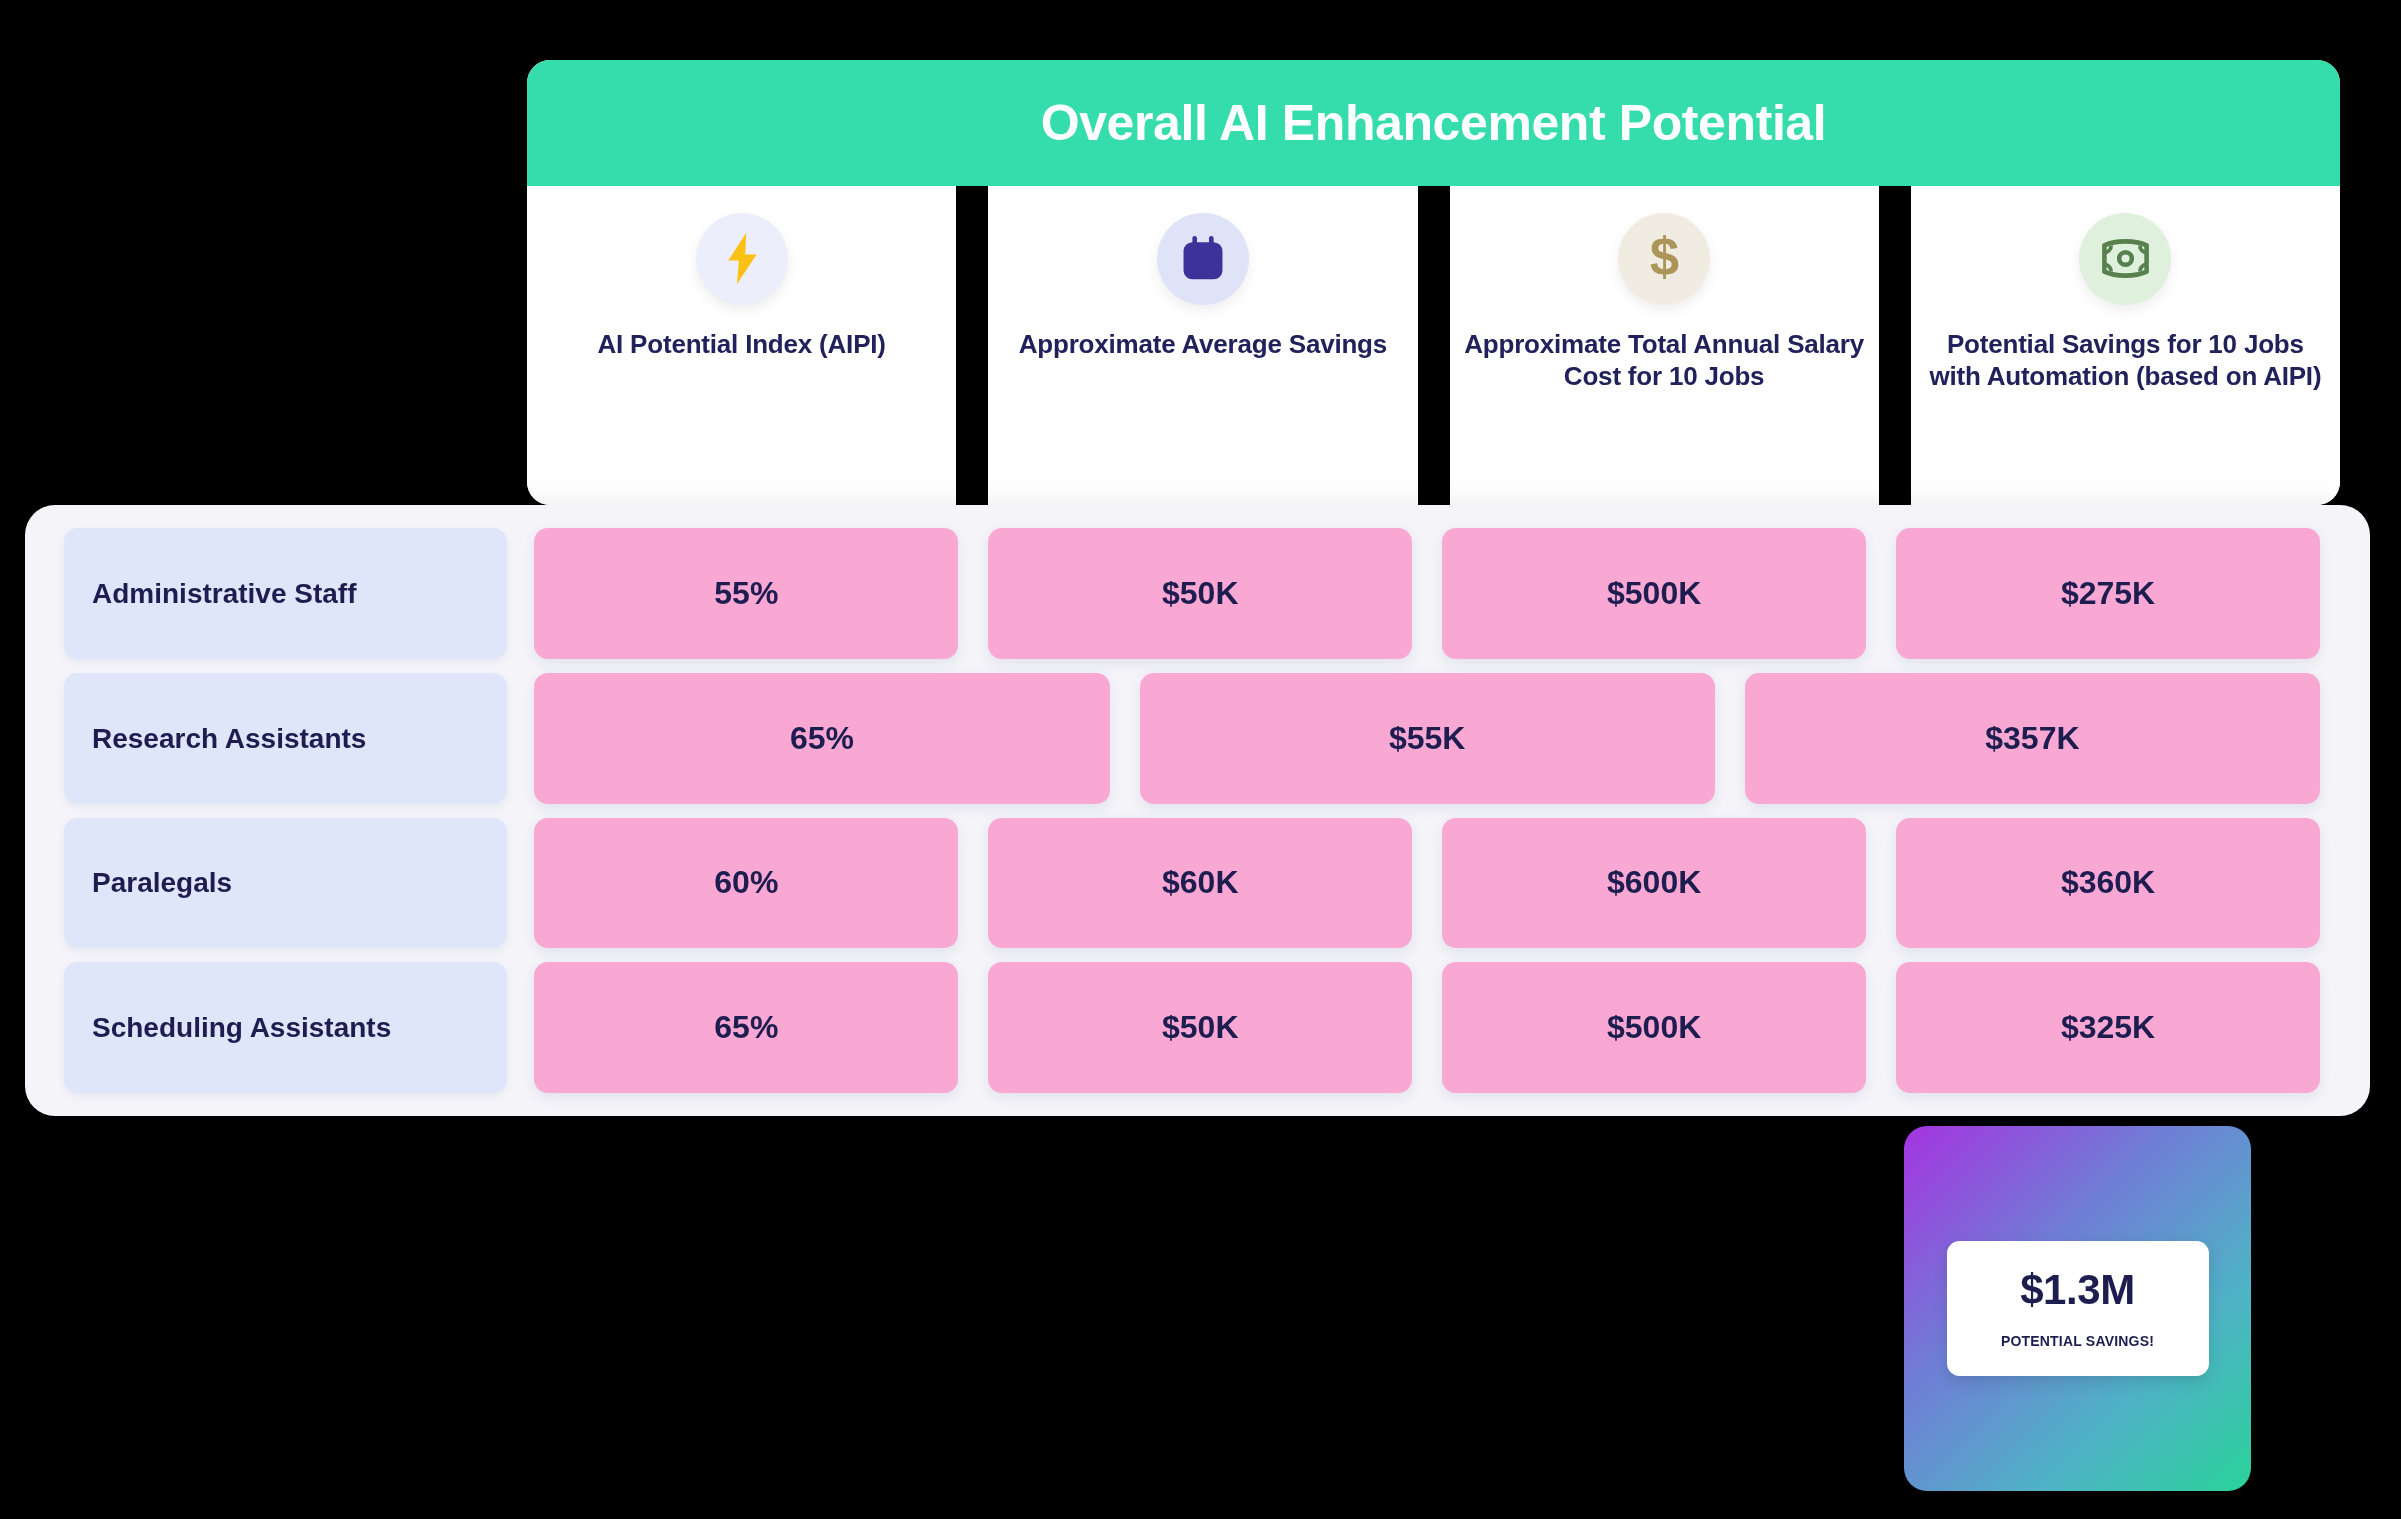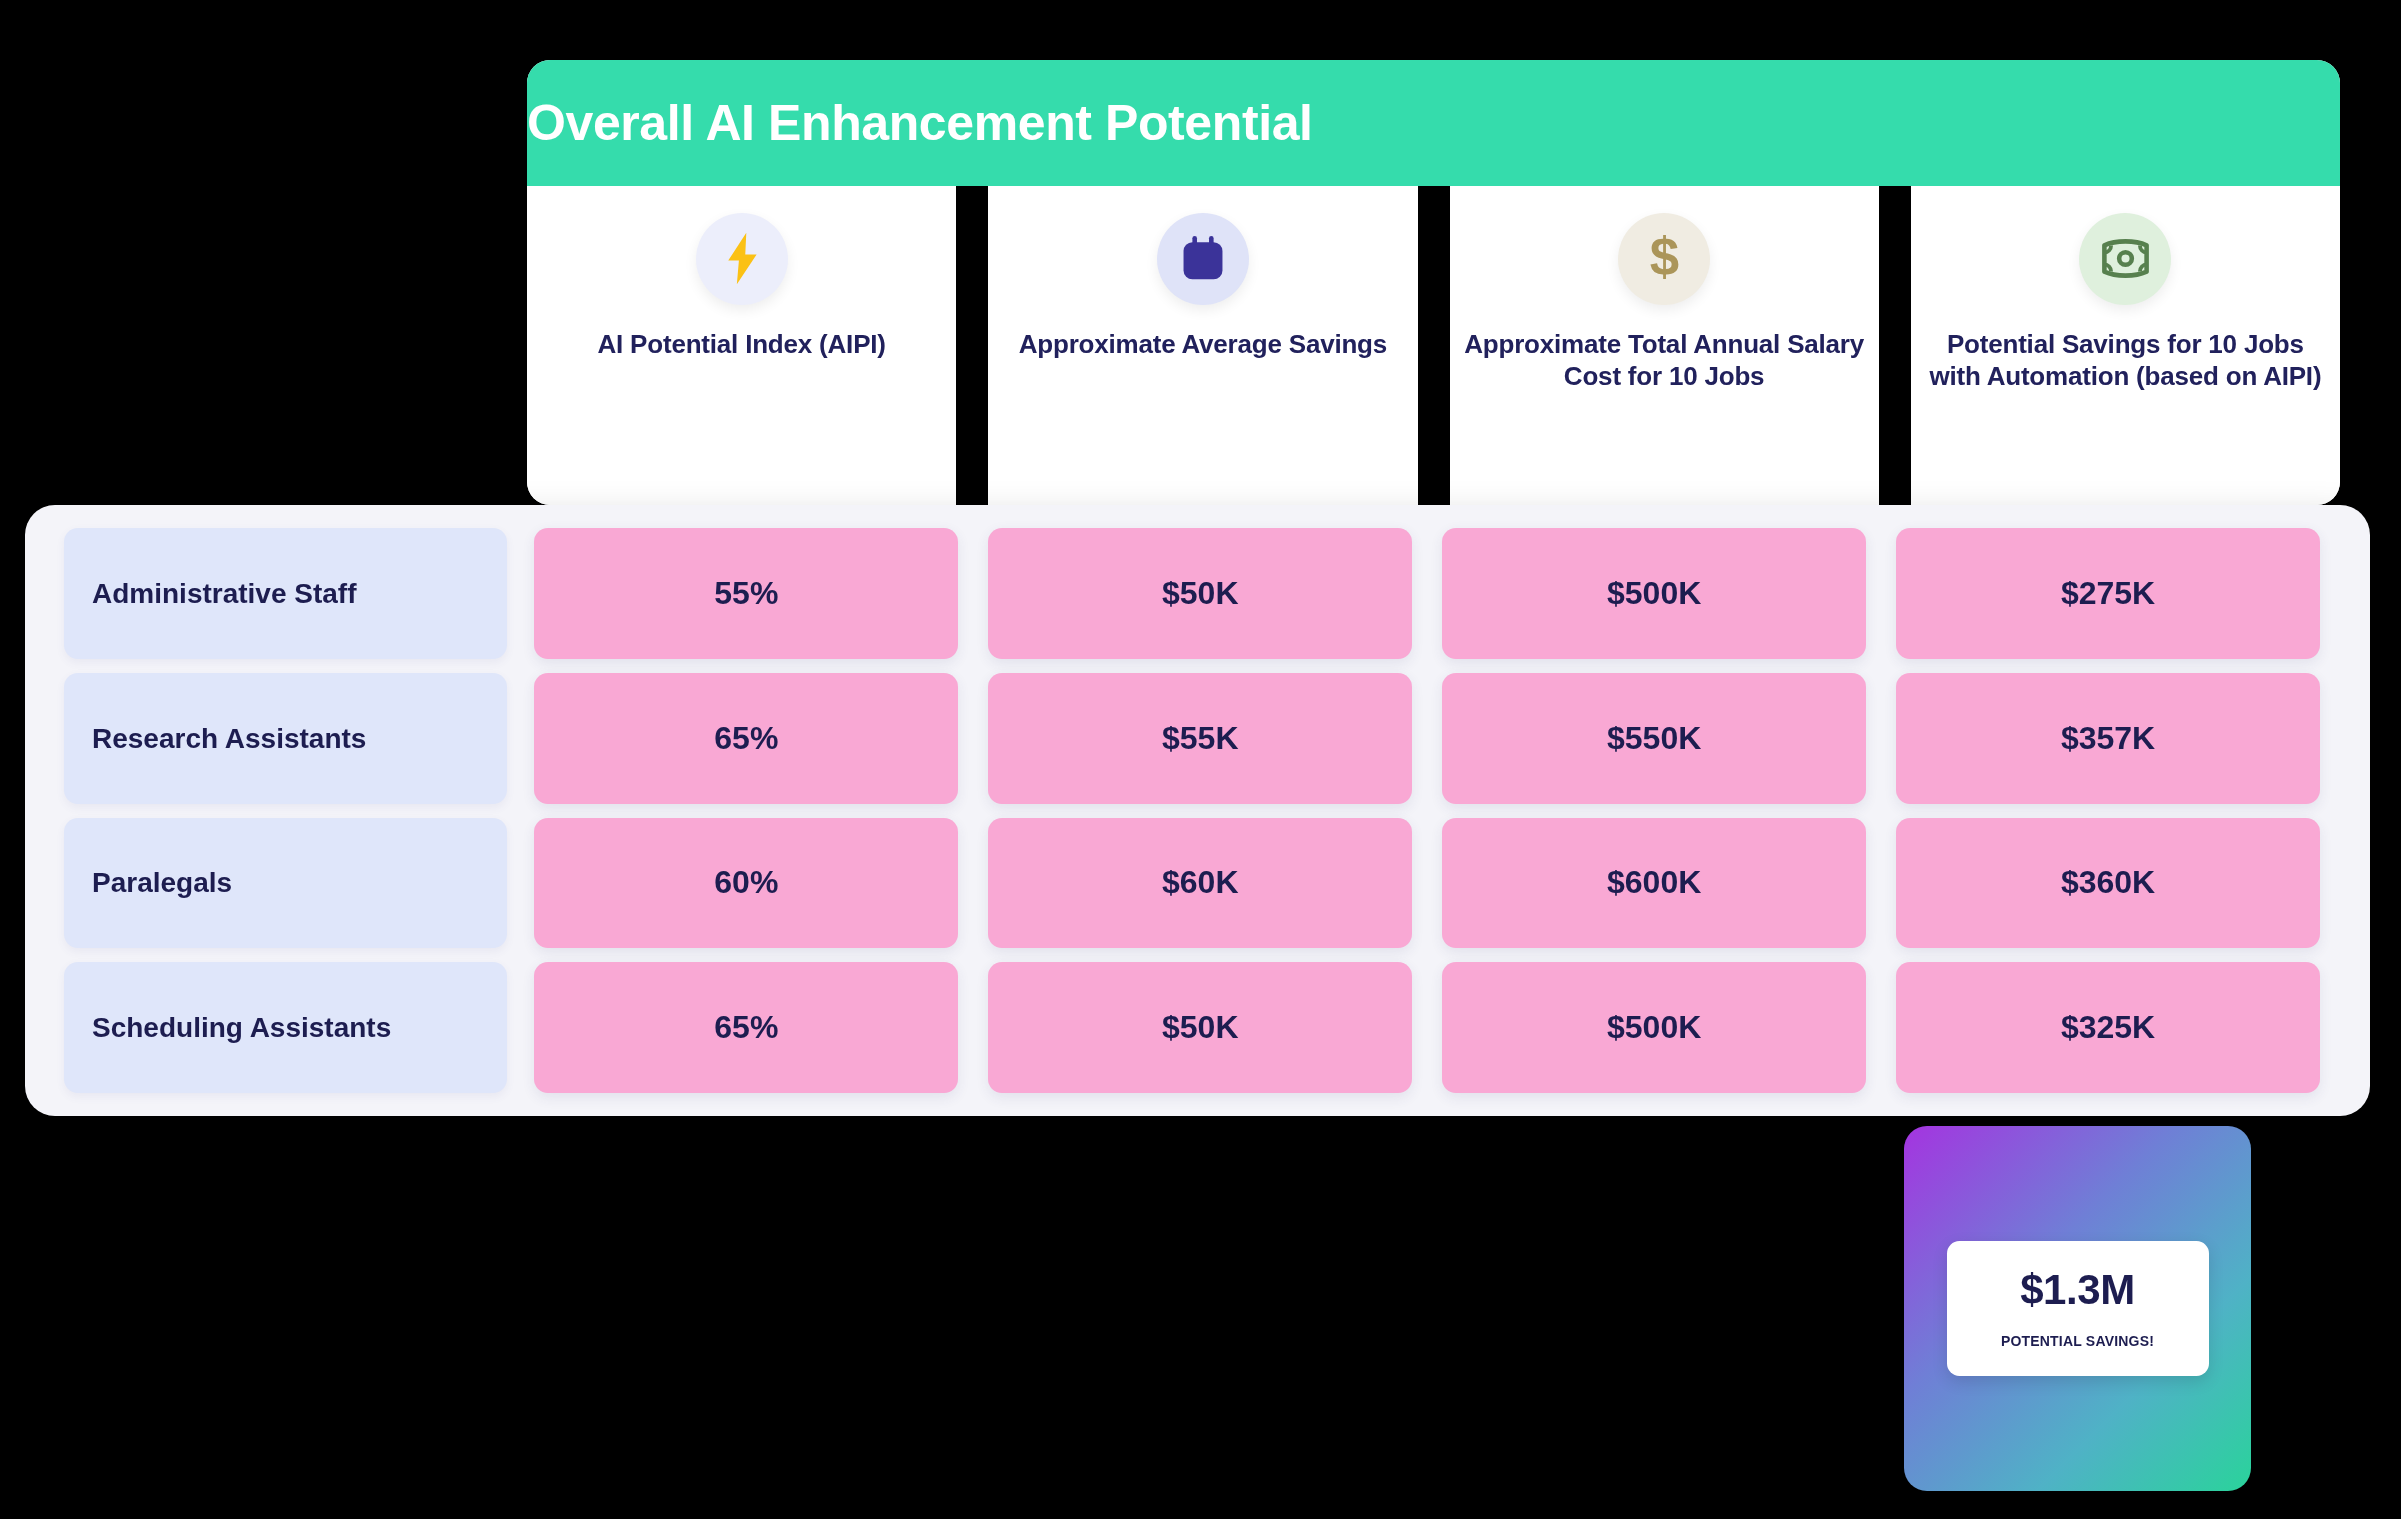--- a/index.html
+++ b/index.html
@@ -35,20 +35,21 @@
 
   .header-title-bar {
     position: absolute;
     left: 0;
     top: 0;
     width: 100%;
     height: 126px;
     background: #35dcac;
     display: flex;
     align-items: center;
+    justify-content: center;
   }
 
   .header-title {
     color: #ffffff;
     font-size: 50px;
     font-weight: bold;
     letter-spacing: -0.4px;
     text-align: center;
     line-height: 1;
   }
@@ -286,21 +287,20 @@
           <div class="cell">$500K</div>
           <div class="cell">$275K</div>
         </div>
       </div>
 
       <div class="table-row">
         <div class="row-label">Research Assistants</div>
         <div class="row-cells">
           <div class="cell">65%</div>
           <div class="cell">$55K</div>
-          <div class="cell">$550K</div>
           <div class="cell">$357K</div>
         </div>
       </div>
 
       <div class="table-row">
         <div class="row-label">Paralegals</div>
         <div class="row-cells">
           <div class="cell">60%</div>
           <div class="cell">$60K</div>
           <div class="cell">$600K</div>

